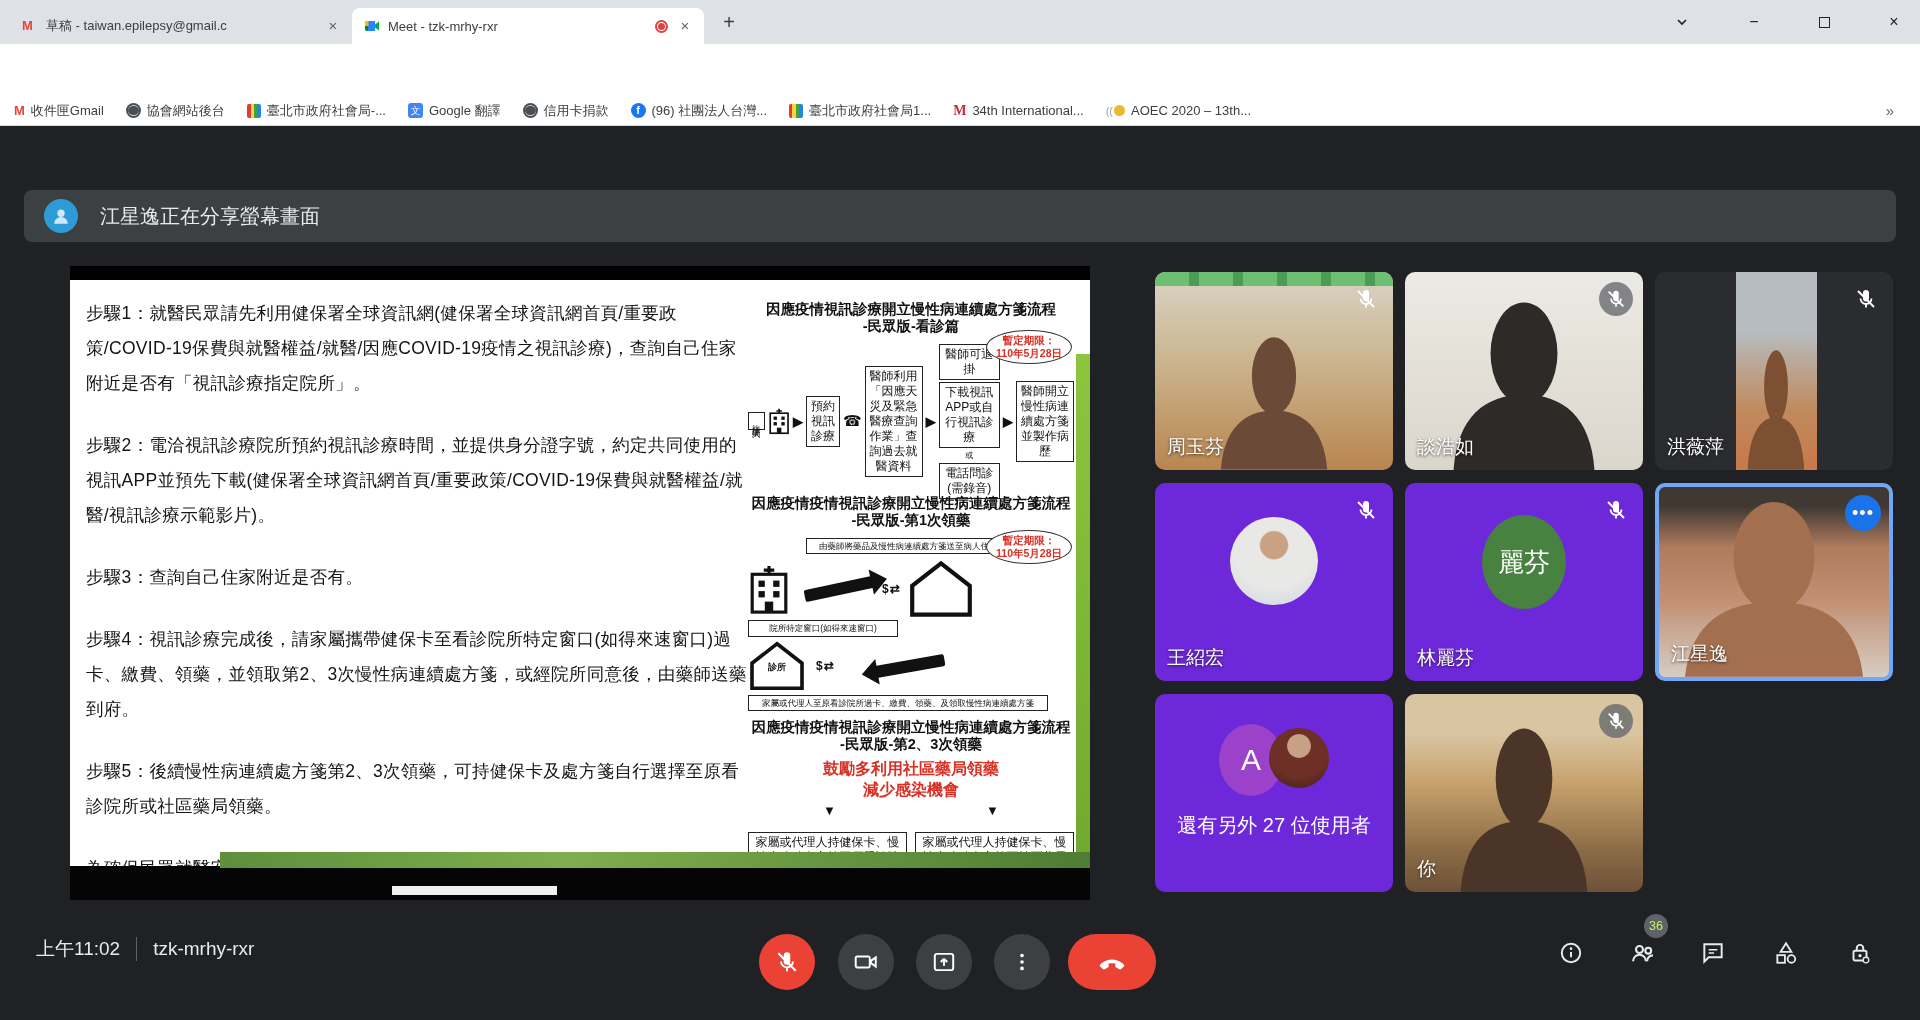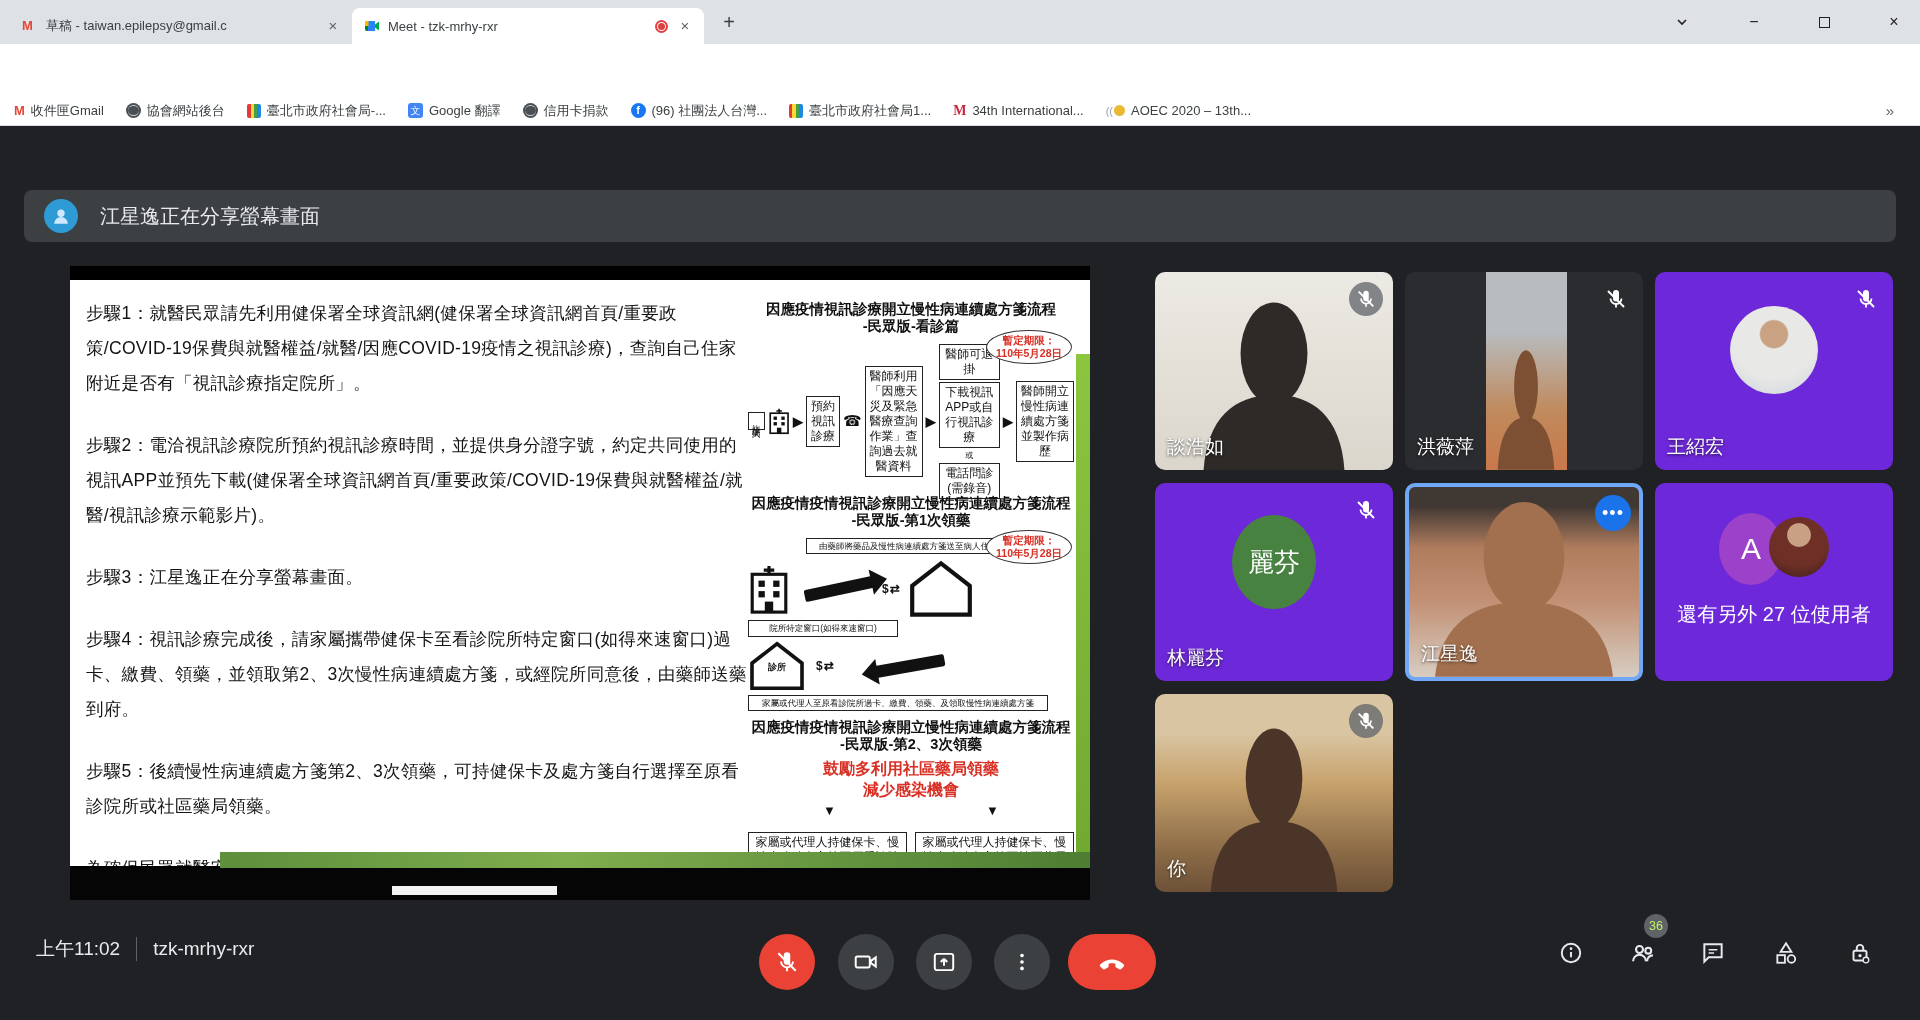--- a/index.html
+++ b/index.html
@@ -250,21 +250,21 @@
       </div>
       <div class="banner-txt">江星逸正在分享螢幕畫面</div>
     </div>
 
     <div class="stage">
       <div class="doc">
 
         <div class="doctext">
           <p>步驟1：就醫民眾請先利用健保署全球資訊網(健保署全球資訊網首頁/重要政策/COVID-19保費與就醫權益/就醫/因應COVID-19疫情之視訊診療)，查詢自己住家附近是否有「視訊診療指定院所」。</p>
           <p>步驟2：電洽視訊診療院所預約視訊診療時間，並提供身分證字號，約定共同使用的視訊APP並預先下載(健保署全球資訊網首頁/重要政策/COVID-19保費與就醫權益/就醫/視訊診療示範影片)。</p>
-          <p>步驟3：江星逸正在分享螢幕畫面。</p>
+          <p>步驟3：查詢自己住家附近是否有。</p>
           <p>步驟4：視訊診療完成後，請家屬攜帶健保卡至看診院所特定窗口(如得來速窗口)過卡、繳費、領藥，並領取第2、3次慢性病連續處方箋，或經院所同意後，由藥師送藥到府。</p>
           <p>步驟5：後續慢性病連續處方箋第2、3次領藥，可持健保卡及處方箋自行選擇至原看診院所或社區藥局領藥。</p>
           <p>為確保民眾就醫安全，健保署開放雲端醫療資訊系統之「因應天災及緊急醫療查詢作業」供醫師查詢民眾的過去就醫資訊，評估視訊診療病人目前餘藥量及病情是否穩定，如果是複診病人，醫師可採電話問診(需錄音)並開立慢性病連續處方箋。</p>
         </div>
 
         <div class="dg">
 
           <div class="dg-sec" style="height:186px;">
             <div class="dg-title">因應疫情視訊診療開立慢性病連續處方箋流程</div>
             <div class="dg-sub">-民眾版-看診篇</div>
@@ -384,20 +384,36 @@
         <div class="greenstripe" style="position:absolute;"></div>
       </div>
       <div class="greenband"></div>
       <div class="stagebottom">
         <div class="scrollfrag"></div>
       </div>
     </div>
 
     <div class="grid">
 
+      <div class="tile" style="background:linear-gradient(180deg,#d9d4c6 0%,#cbb58e 45%,#b9854f 100%);">
+        <div style="position:absolute;top:0;left:0;right:0;height:14px;background:repeating-linear-gradient(90deg,#6FBF73 0 34px,#4e9b55 34px 44px);"></div>
+        <svg class="sil" viewBox="0 0 100 70" preserveAspectRatio="none" style="color:#6b4a38;">
+            <ellipse cx="50" cy="24" rx="15" ry="19" fill="currentColor"></ellipse>
+            <path d="M14 70c2-20 16-29 36-29s34 9 36 29z" fill="currentColor"></path>
+          </svg>
+        <div class="micoff">
+            <svg width="24" height="24" viewBox="0 0 24 24">
+              <path d="M12 14.5a3 3 0 0 0 3-3V6a3 3 0 0 0-6 0v5.5a3 3 0 0 0 3 3z" fill="#fff"></path>
+              <path d="M6.5 11.5a5.5 5.5 0 0 0 11 0" fill="none" stroke="#fff" stroke-width="1.8"></path>
+              <path d="M12 17v3.5" stroke="#fff" stroke-width="1.8"></path>
+              <path d="M4 4l16 16" stroke="#fff" stroke-width="2"></path>
+            </svg>
+          </div>
+        <div class="nm">周玉芬</div>
+      </div>
 
       <div class="tile" style="background:linear-gradient(180deg,#ECEAE4,#DBD6CC);">
         <svg class="sil" viewBox="0 0 100 70" preserveAspectRatio="none" style="color:#2e2a28; width:74%; height:86%;">
             <ellipse cx="50" cy="22" rx="19" ry="21" fill="currentColor"></ellipse>
             <path d="M10 70c2-22 18-31 40-31s38 9 40 31z" fill="currentColor"></path>
           </svg>
         <div class="micoff bgc">
             <svg width="22" height="22" viewBox="0 0 24 24">
               <path d="M12 14.5a3 3 0 0 0 3-3V6a3 3 0 0 0-6 0v5.5a3 3 0 0 0 3 3z" fill="#fff"></path>
               <path d="M6.5 11.5a5.5 5.5 0 0 0 11 0" fill="none" stroke="#fff" stroke-width="1.8"></path>

